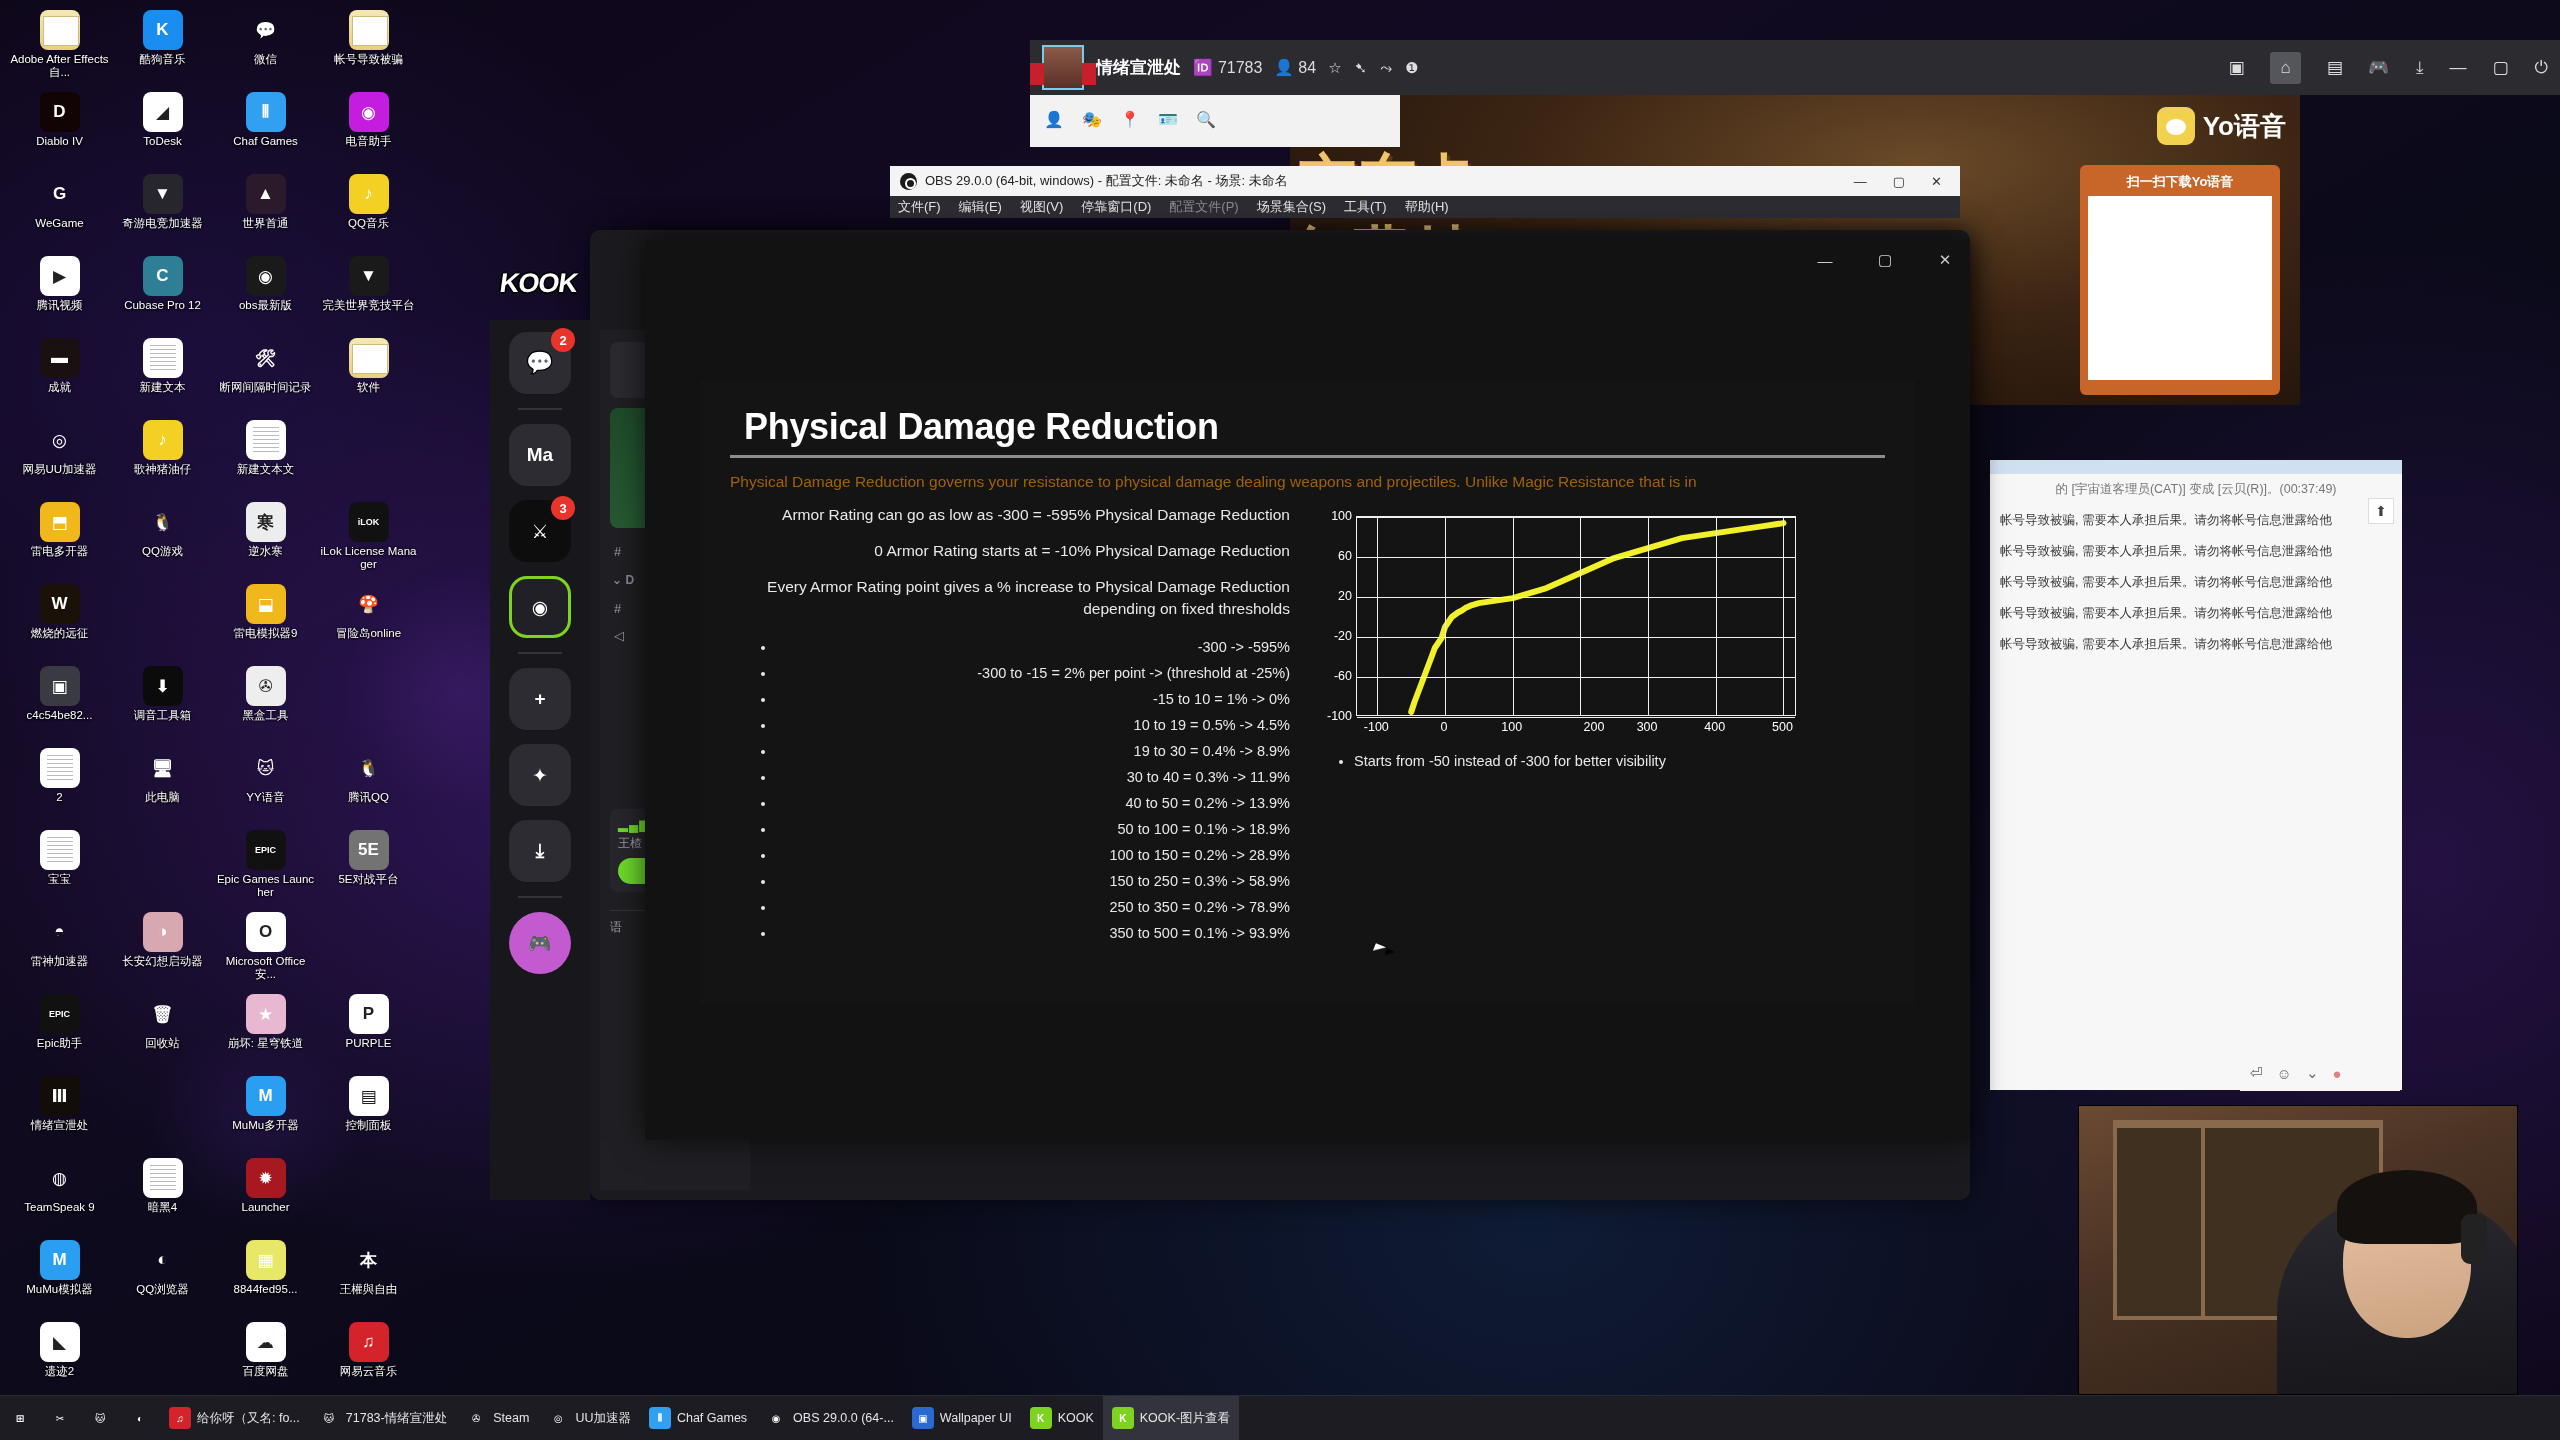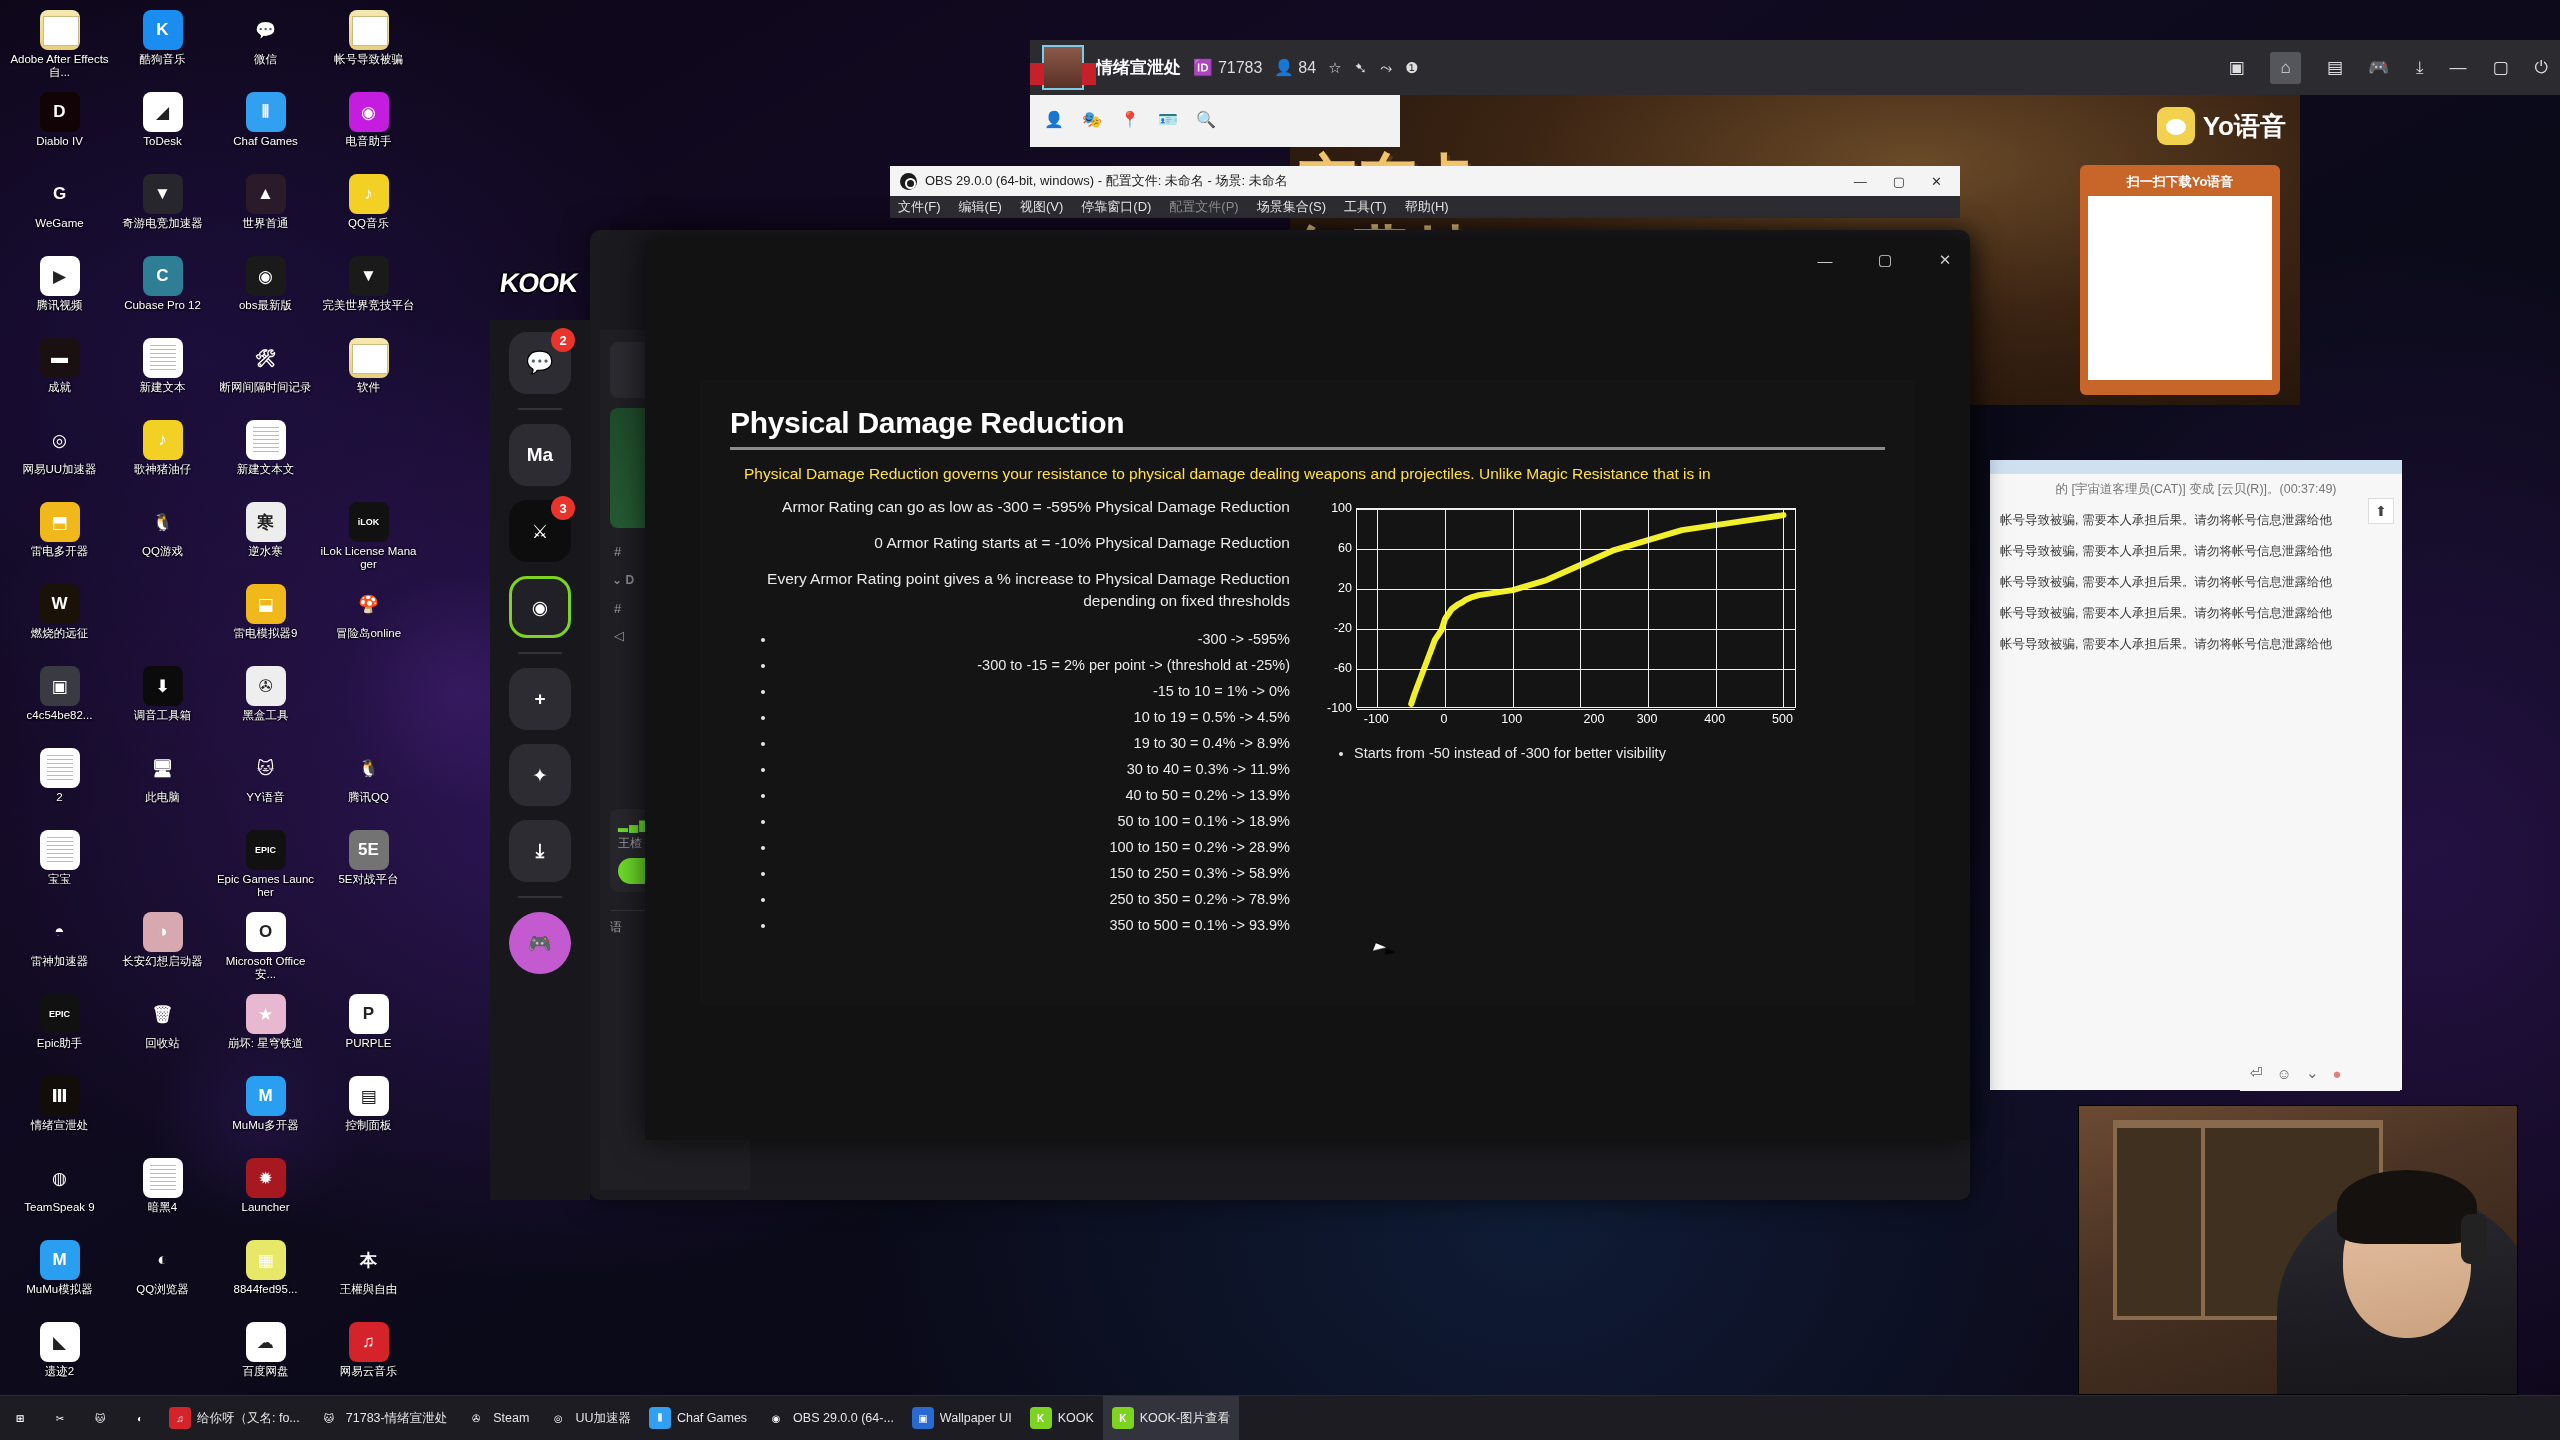--- a/index.html
+++ b/index.html
@@ -201,23 +201,23 @@
   
   #viewer{position:absolute;left:645px;top:240px;width:1325px;height:900px;z-index:30;
     background:#121212;box-shadow:0 0 30px rgba(0,0,0,.7);}
   #viewer-bar{height:40px;display:flex;align-items:center;justify-content:flex-end;
     padding-right:10px;gap:30px;color:#ccc;font-size:15px;}
   #viewer-bar .vb{width:30px;height:26px;display:flex;align-items:center;justify-content:center;cursor:pointer;}
 
   
   #doc{position:absolute;left:700px;top:380px;width:1215px;height:625px;z-index:31;
     background:#141414;padding:26px 30px 0 30px;}
-  #doc h1{font-size:30px;color:#fff;font-weight:bold;letter-spacing:-0.3px;}
+  #doc h1{font-size:36px;color:#fff;font-weight:bold;letter-spacing:-0.3px;margin-left:14px;}
   #doc .rule{height:3px;background:#8c8c8c;margin:7px 0 14px 0;}
-  #doc .intro{font-size:15.5px;color:#fde047;line-height:20px;white-space:nowrap;overflow:hidden;margin-left:14px;}
+  #doc .intro{font-size:15.5px;color:#a16207;line-height:20px;white-space:nowrap;overflow:hidden;}
   #doc .cols{display:flex;gap:18px;margin-top:12px;}
   #doc .left{width:560px;text-align:right;}
   #doc .para{font-size:15.5px;color:#e8e8e8;line-height:22px;margin-bottom:14px;}
   #doc ul{margin:2px 0 0 46px;}
   #doc li{font-size:14.5px;color:#e8e8e8;line-height:26px;list-style:disc;}
   #doc .right{flex:1;position:relative;}
 
   
   .chart-wrap{position:relative;width:500px;height:240px;margin-top:2px;}
   .chart-plot{position:absolute;left:48px;top:10px;width:440px;height:200px;

